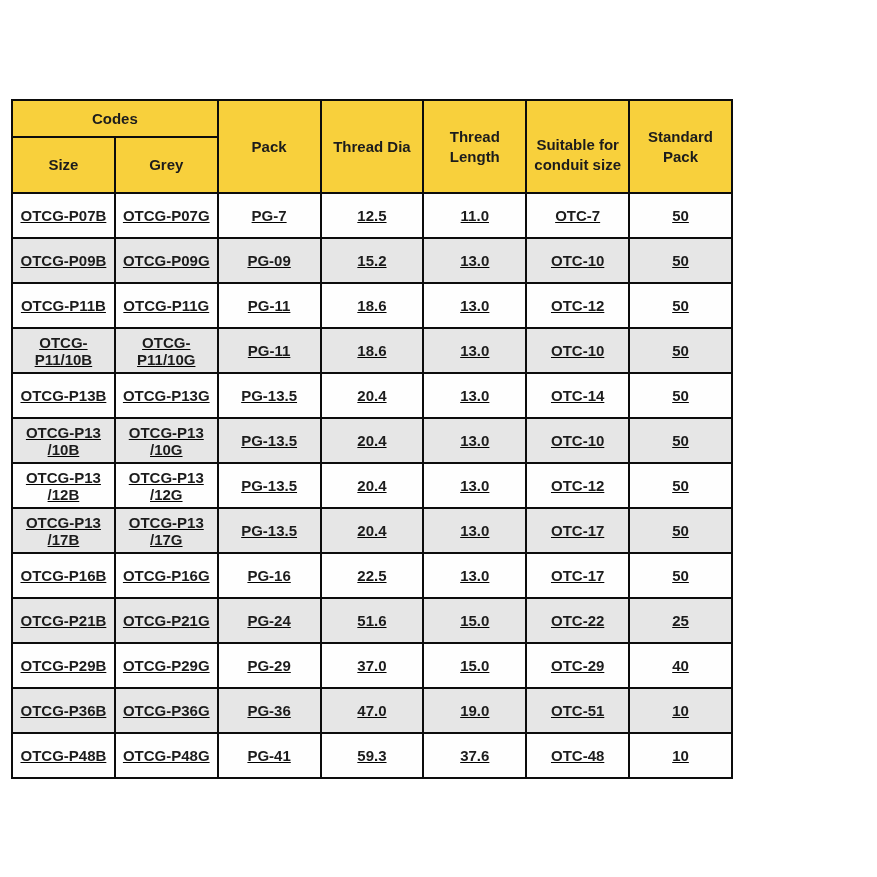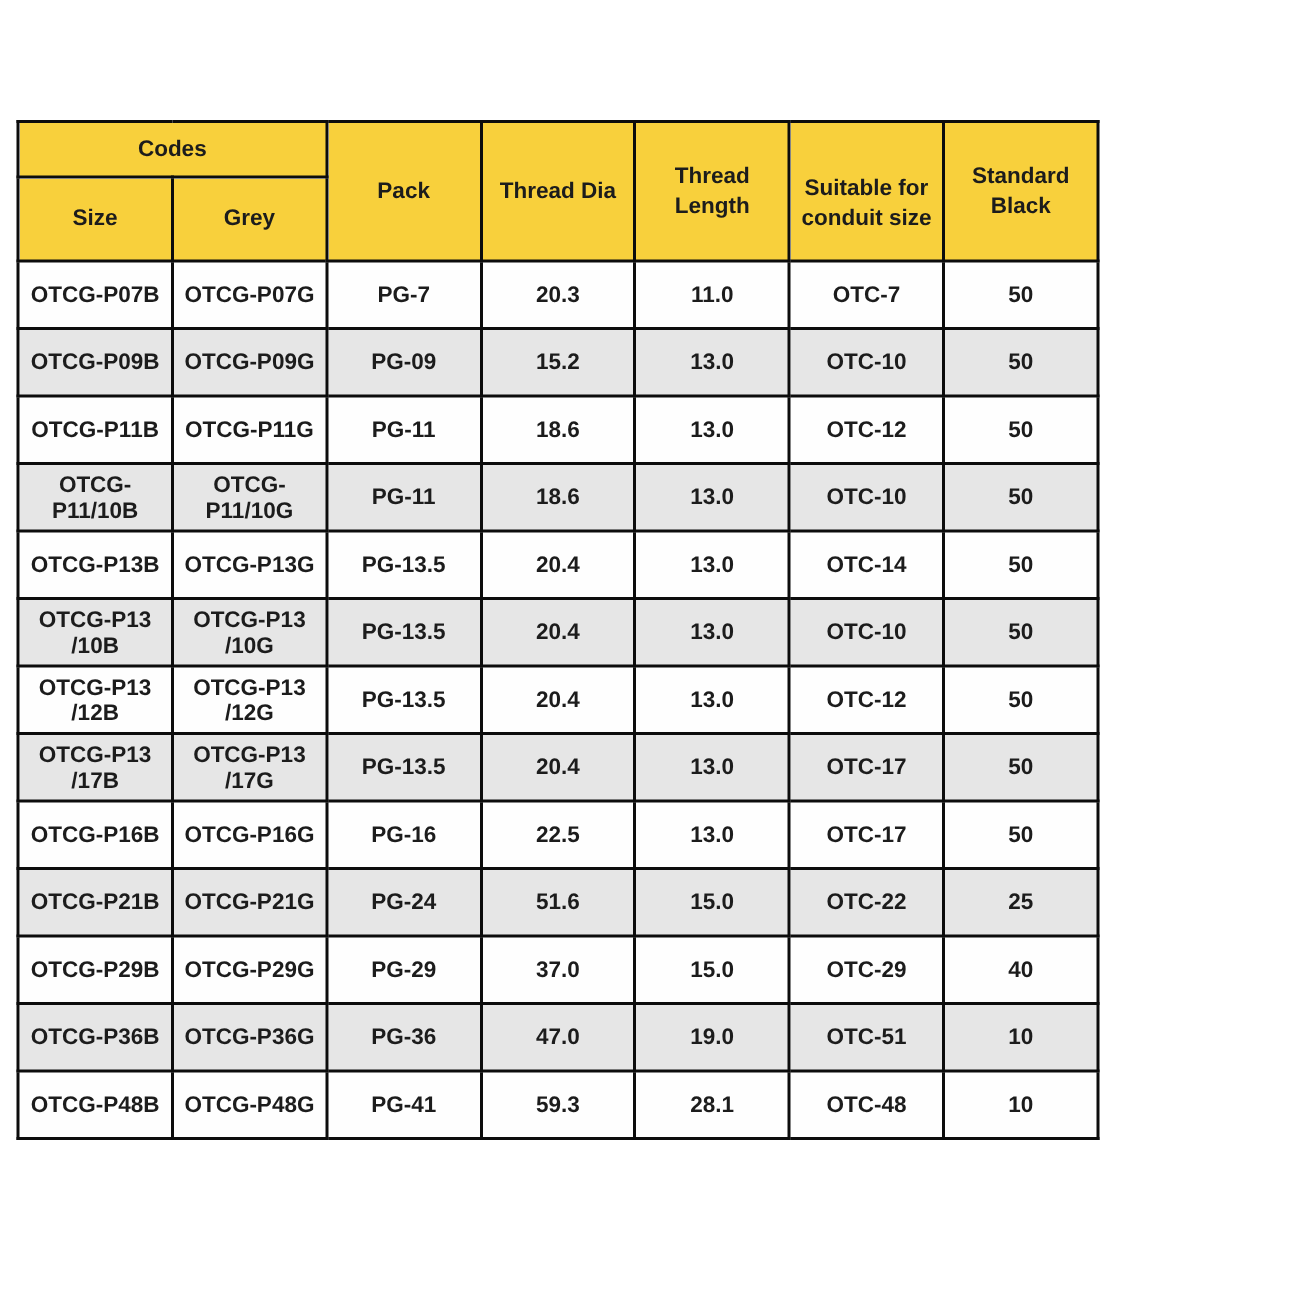--- a/index.html
+++ b/index.html
@@ -9,42 +9,42 @@
     font-family: "Liberation Sans", sans-serif;
   }
   .page {
     position: relative;
     width: 877px; height: 877px;
     background: #ffffff;
     overflow: hidden;
   }
   table.spec-table {
     position: absolute;
-    left: 11px; top: 80px;
+    left: 11px; top: 99px;
     width: 722px;
     border-collapse: collapse;
     table-layout: fixed;
   }
   .spec-table th, .spec-table td {
     border: 2px solid #0c0c0c;
     text-align: center;
     vertical-align: middle;
     font-weight: 700;
     color: #1c1c1c;
     font-size: 15px;
     padding: 0 2px;
     overflow: hidden;
   }
   .spec-table thead th {
     background: #F8D03C;
     line-height: 1.28;
   }
   .spec-table thead tr.codes-row { height: 37px; }
   .spec-table thead tr.sub-row   { height: 56px; }
-  .spec-table tbody tr           { height: 45px; }
+  .spec-table tbody tr           { height: 45px; text-decoration: underline; }
   .spec-table tbody tr:nth-child(odd)  td { background: #fefefe; }
   .spec-table tbody tr:nth-child(even) td { background: #e6e6e6; }
   .narrow-wrap {
     display: inline-block;
     max-width: 88px;
     line-height: 1.28;
     margin-top: 16px;
   }
 </style>
 </head>
@@ -61,33 +61,33 @@
         <col>
         <col>
     </colgroup>
     <thead>
       <tr class="codes-row">
         <th colspan="2">Codes</th>
         <th rowspan="2">Pack</th>
         <th rowspan="2">Thread Dia</th>
         <th rowspan="2">Thread Length</th>
         <th rowspan="2"><span class="narrow-wrap">Suitable for conduit size</span></th>
-        <th rowspan="2">Standard Black</th>
+        <th rowspan="2">Standard Pack</th>
       </tr>
       <tr class="sub-row">
         <th>Size</th>
         <th>Grey</th>
       </tr>
     </thead>
     <tbody>
         <tr>
           <td>OTCG-P07B</td>
           <td>OTCG-P07G</td>
           <td>PG-7</td>
-          <td>20.3</td>
+          <td>12.5</td>
           <td>11.0</td>
           <td>OTC-7</td>
           <td>50</td>
         </tr>
         <tr>
           <td>OTCG-P09B</td>
           <td>OTCG-P09G</td>
           <td>PG-09</td>
           <td>15.2</td>
           <td>13.0</td>
@@ -182,19 +182,19 @@
           <td>47.0</td>
           <td>19.0</td>
           <td>OTC-51</td>
           <td>10</td>
         </tr>
         <tr>
           <td>OTCG-P48B</td>
           <td>OTCG-P48G</td>
           <td>PG-41</td>
           <td>59.3</td>
-          <td>28.1</td>
+          <td>37.6</td>
           <td>OTC-48</td>
           <td>10</td>
         </tr>
       </tbody>
   </table>
 </div>
 
 </body></html>

